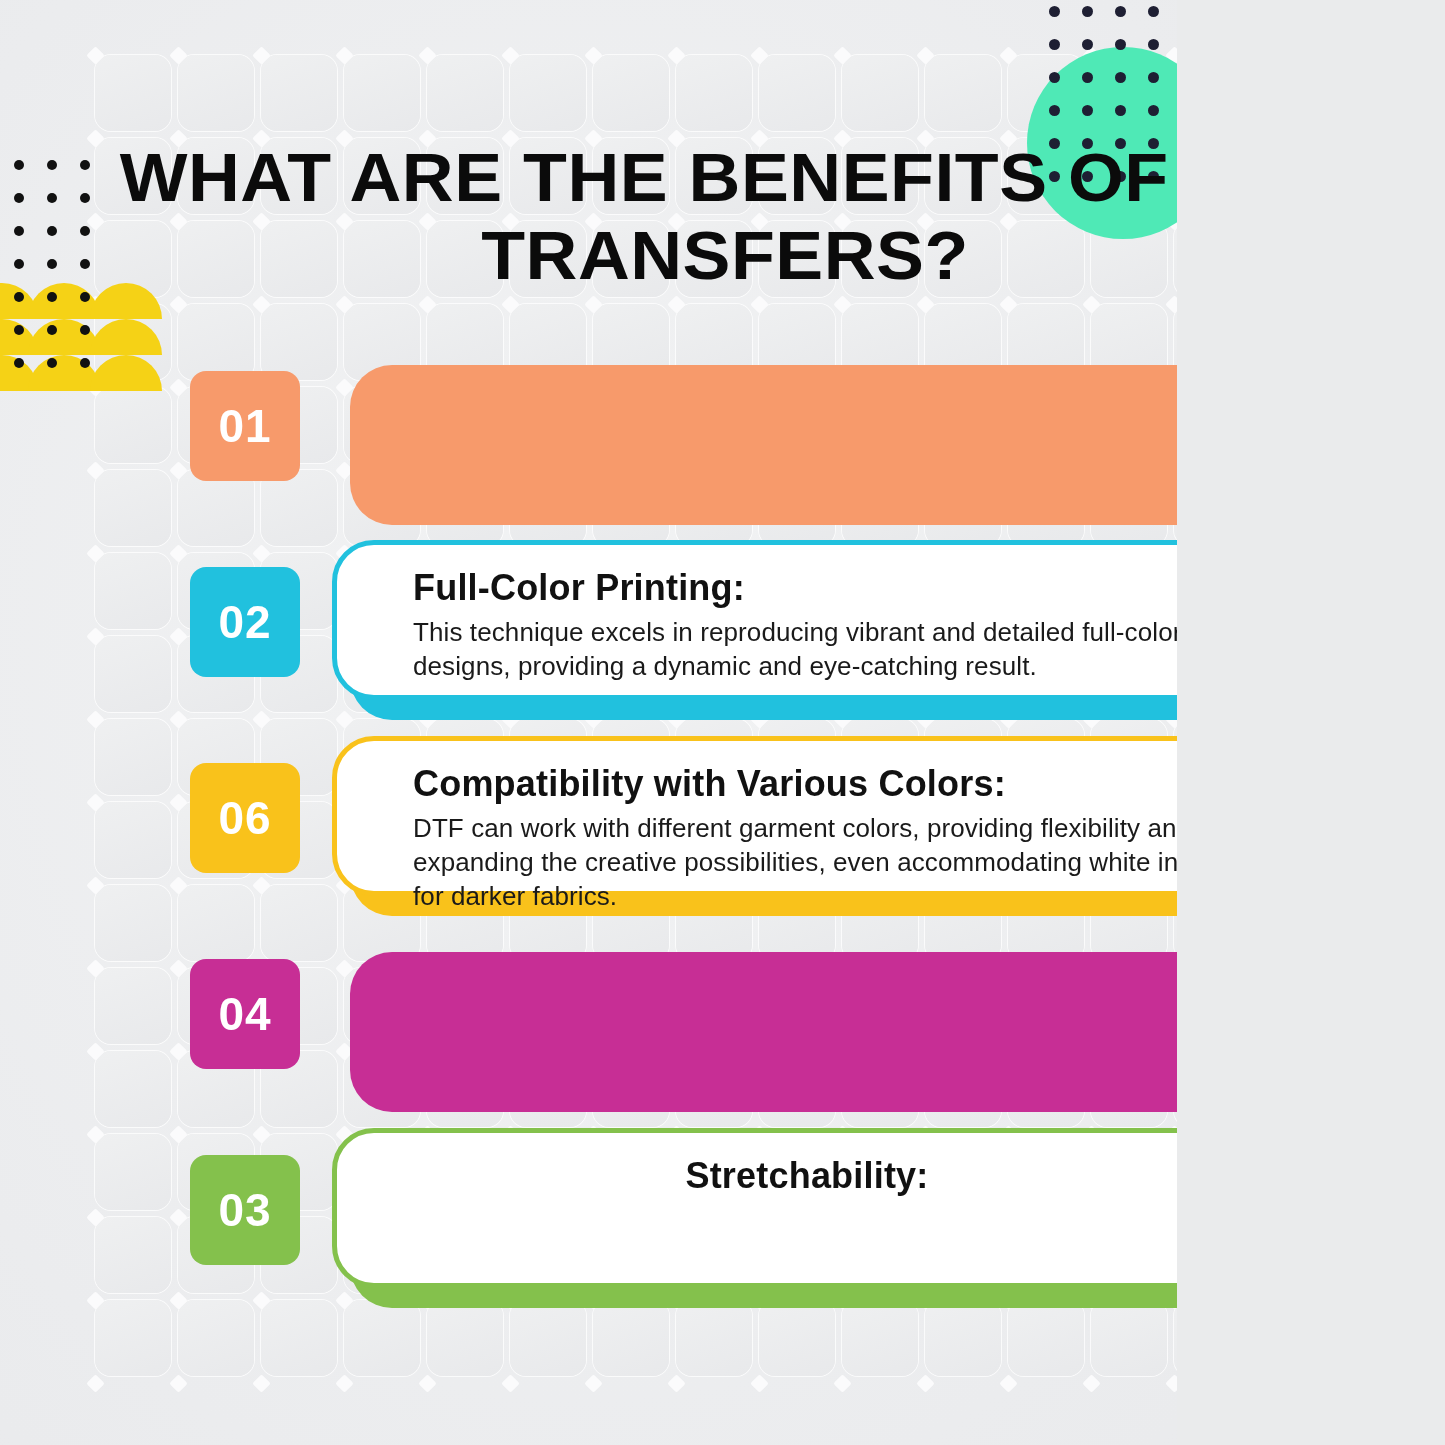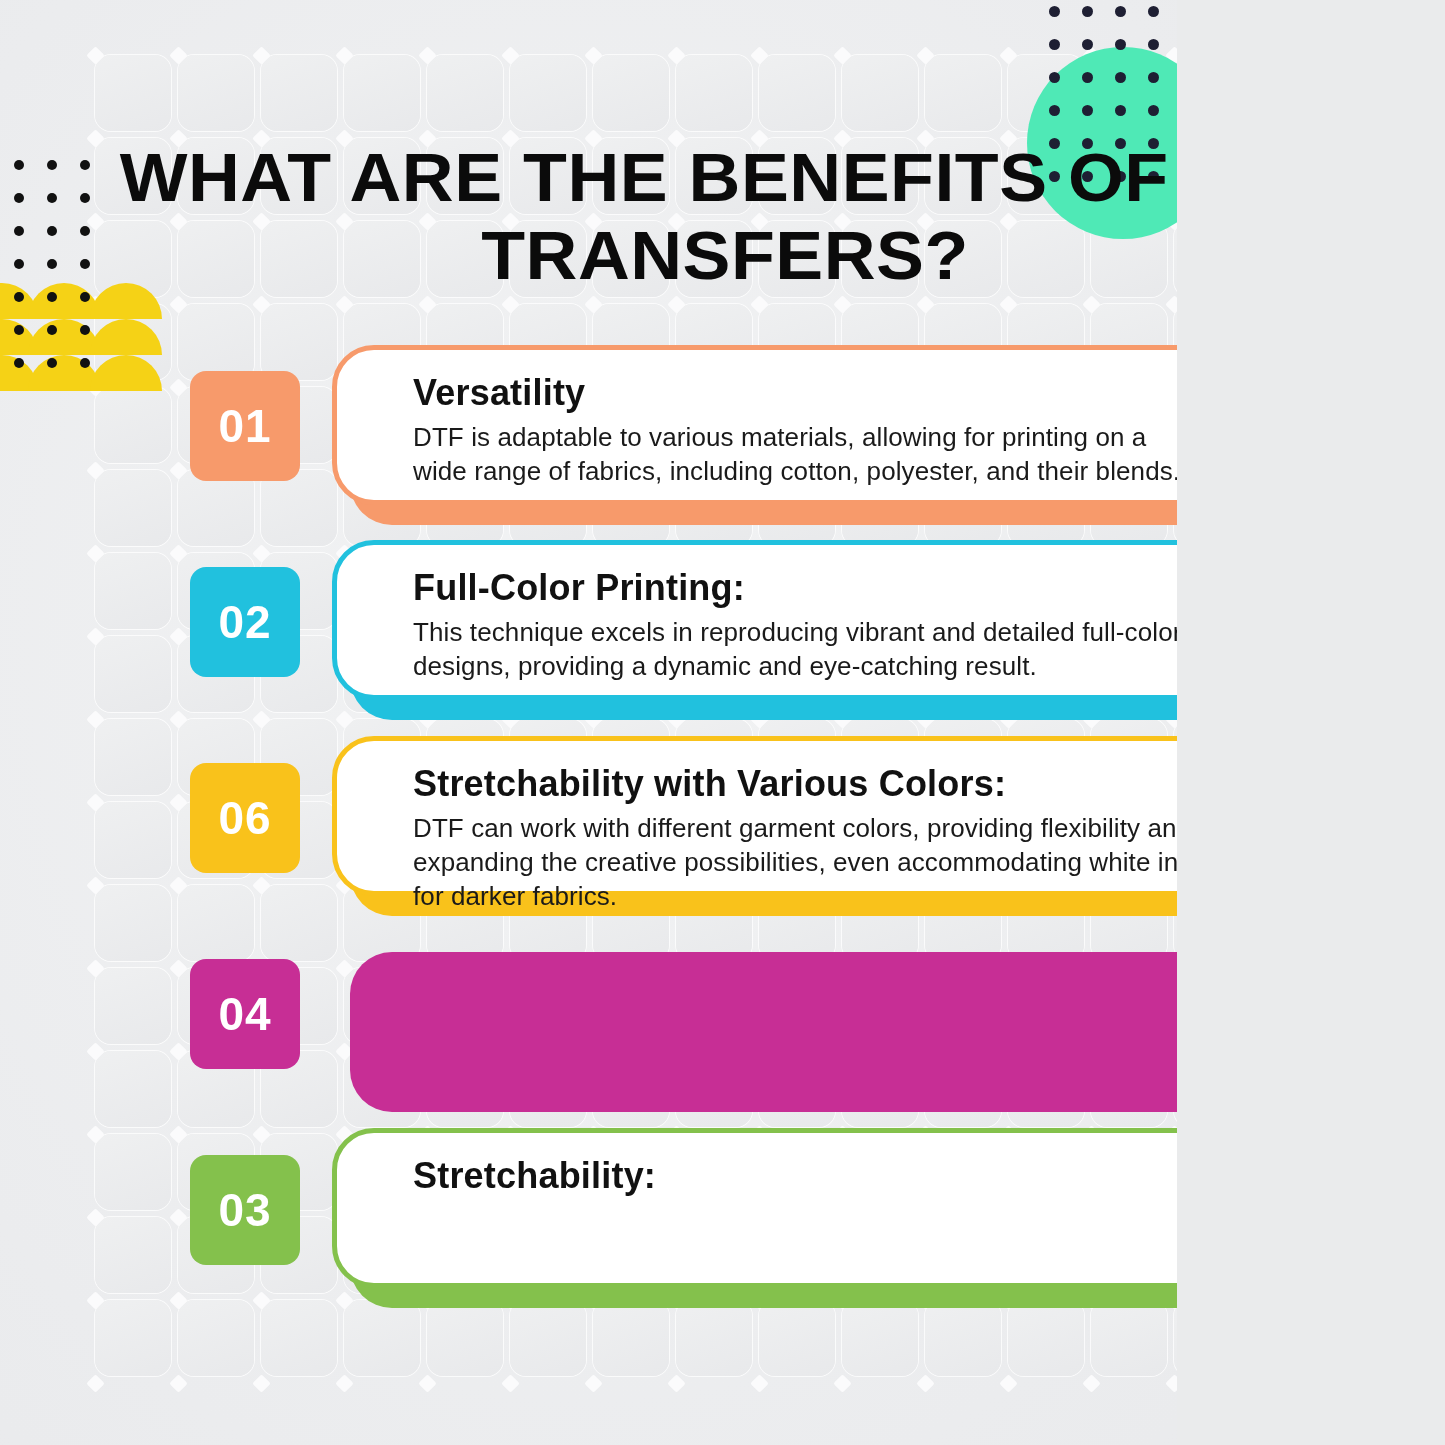--- a/index.html
+++ b/index.html
@@ -729,56 +729,52 @@
     </div>
 
   <div class="title">WHAT ARE THE BENEFITS OF DTF
 TRANSFERS?</div>
 
   <div class="list" id="benefit-list">
       <div class="row" style="top: 0px;">
         <div class="badge" style="top: 371px; background: rgb(247, 154, 107);">01</div>
         <div class="card-wrap" style="top: 345px; height: 184px;">
           <div class="card-shadow" style="height: 160px; background: rgb(247, 154, 107);"></div>
-          <div class="card" style="height: 160px; border-color: rgb(247, 154, 107);">
-            <h3>Versatility</h3>
-            <p>DTF is adaptable to various materials, allowing for printing on a wide range of fabrics, including cotton, polyester, and their blends.</p>
-          </div>
         </div>
       </div>
       <div class="row" style="top: 0px;">
         <div class="badge" style="top: 567px; background: rgb(33, 193, 222);">02</div>
         <div class="card-wrap" style="top: 540px; height: 184px;">
           <div class="card-shadow" style="height: 160px; background: rgb(33, 193, 222);"></div>
           <div class="card" style="height: 160px; border-color: rgb(33, 193, 222);">
             <h3>Full-Color Printing:</h3>
             <p>This technique excels in reproducing vibrant and detailed full-color designs, providing a dynamic and eye-catching result.</p>
           </div>
         </div>
       </div>
       <div class="row" style="top: 0px;">
         <div class="badge" style="top: 763px; background: rgb(249, 194, 27);">06</div>
         <div class="card-wrap" style="top: 736px; height: 184px;">
           <div class="card-shadow" style="height: 160px; background: rgb(249, 194, 27);"></div>
           <div class="card" style="height: 160px; border-color: rgb(249, 194, 27);">
-            <h3>Stretchability with Various Colors:</h3>
+            <h3>Compatibility with Various Colors:</h3>
             <p>DTF can work with different garment colors, providing flexibility and expanding the creative possibilities, even accommodating white ink for darker fabrics.</p>
           </div>
         </div>
       </div>
       <div class="row" style="top: 0px;">
         <div class="badge" style="top: 959px; background: rgb(199, 46, 149);">04</div>
         <div class="card-wrap" style="top: 932px; height: 184px;">
           <div class="card-shadow" style="height: 160px; background: rgb(199, 46, 149);"></div>
         </div>
       </div>
       <div class="row" style="top: 0px;">
         <div class="badge" style="top: 1155px; background: rgb(132, 193, 76);">03</div>
         <div class="card-wrap" style="top: 1128px; height: 184px;">
           <div class="card-shadow" style="height: 160px; background: rgb(132, 193, 76);"></div>
-          <div class="card" style="height: 160px; border-color: rgb(132, 193, 76);">
+          <div class="card" style="height: 160px; border-color: rgb(132, 193, 76); text-align: center;">
             <h3>Stretchability:</h3>
           </div>
         </div>
       </div>
     </div>
 
 </div>
 
 </body></html>

